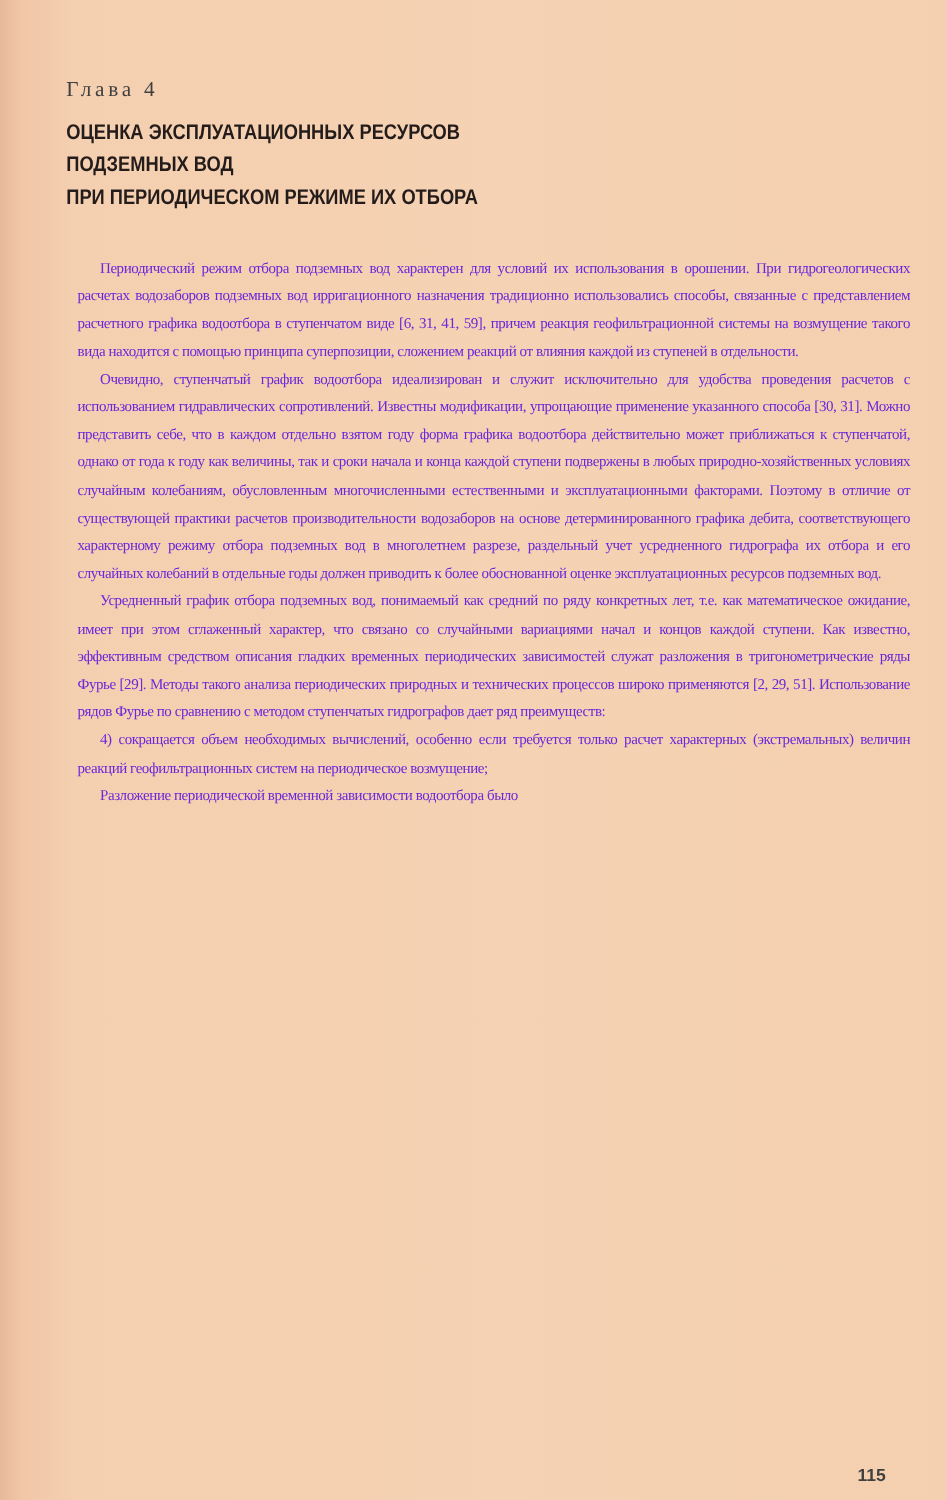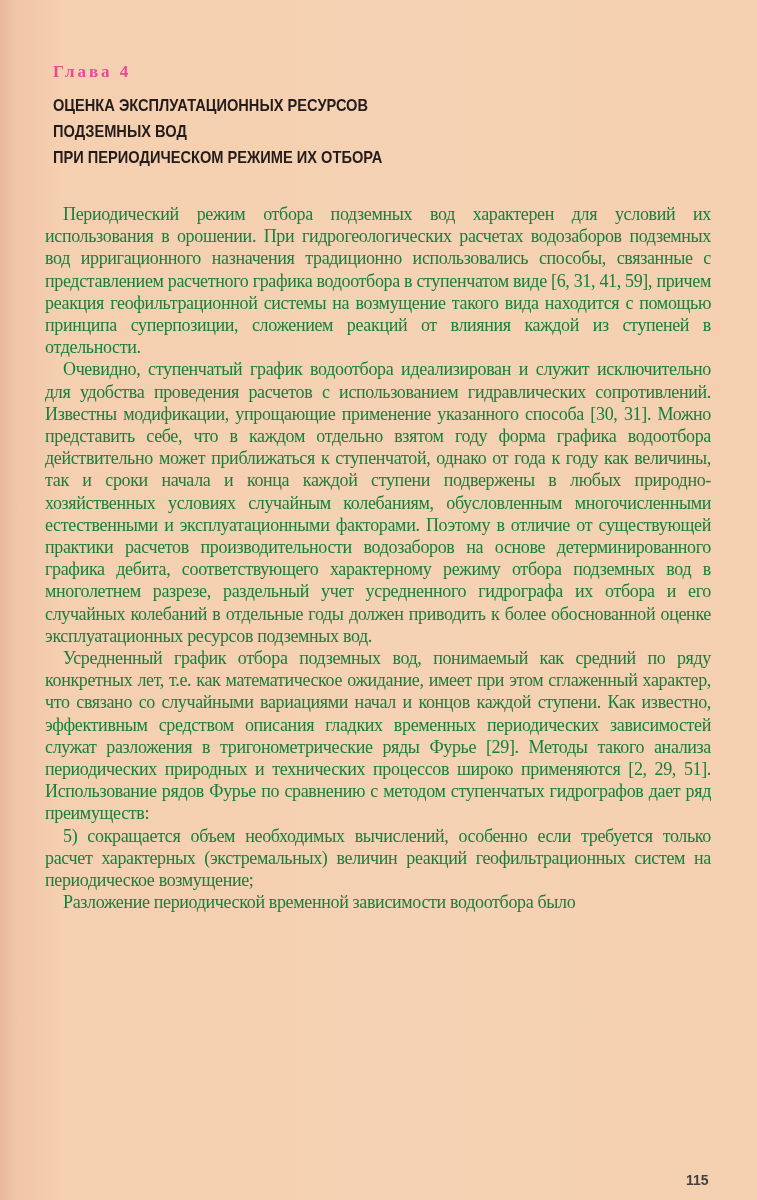--- a/index.html
+++ b/index.html
@@ -8,33 +8,33 @@
       background: linear-gradient(90deg, #e8b89a 0px, #f1c7a8 18px, #f4cfb0 60px, #f5d2b3 400px, #f4d0b0 757px);
       color: #2b2322;
       font-family: "Liberation Serif", serif;
       position: relative;
     }
     .page {
       position: absolute; left: 0; top: 0; width: 757px; height: 1200px;
     }
     .chapter-label {
       position: absolute; left: 53px; top: 62px;
-      font-size: 17px; letter-spacing: 3px; color: #ec4899; font-weight: bold;
+      font-size: 17px; letter-spacing: 3px; color: #404040;
     }
     .chapter-title {
       position: absolute; left: 53px; top: 93px;
       font-family: "Liberation Sans Narrow", "Liberation Sans", sans-serif;
       font-weight: bold; font-size: 17px; line-height: 26px;
       color: #231c1b; transform: scaleX(0.86); transform-origin: left top;
       white-space: nowrap;
     }
     .body-text {
-      position: absolute; left: 45px; top: 203px; width: 666px;
-      font-size: 18px; line-height: 22.2px;
-      text-align: justify; color: #15803d;
+      position: absolute; left: 62px; top: 203px; width: 666px;
+      font-size: 12px; line-height: 22.2px;
+      text-align: justify; color: #6d28d9;
       letter-spacing: -0.35px;
     }
     .body-text p { margin: 0; text-indent: 18px; }
     .page-number {
       position: absolute; left: 686px; top: 1172px;
       font-family: "Liberation Sans", sans-serif; font-weight: bold;
       font-size: 14px; color: #404040;
     }
   </style>
 </head>
@@ -44,17 +44,17 @@
   <div class="chapter-label">Глава 4</div>
   <div class="chapter-title">
     <div>ОЦЕНКА ЭКСПЛУАТАЦИОННЫХ РЕСУРСОВ</div>
     <div>ПОДЗЕМНЫХ ВОД</div>
     <div>ПРИ ПЕРИОДИЧЕСКОМ РЕЖИМЕ ИХ ОТБОРА</div>
   </div>
   <div class="body-text">
     <p>Периодический режим отбора подземных вод характерен для условий их использования в орошении. При гидрогеологических расчетах водозаборов подземных вод ирригационного назначения традиционно использовались способы, связанные с представлением расчетного графика водоотбора в ступенчатом виде [6, 31, 41, 59], причем реакция геофильтрационной системы на возмущение такого вида находится с помощью принципа суперпозиции, сложением реакций от влияния каждой из ступеней в отдельности.</p>
     <p>Очевидно, ступенчатый график водоотбора идеализирован и служит исключительно для удобства проведения расчетов с использованием гидравлических сопротивлений. Известны модификации, упрощающие применение указанного способа [30, 31]. Можно представить себе, что в каждом отдельно взятом году форма графика водоотбора действительно может приближаться к ступенчатой, однако от года к году как величины, так и сроки начала и конца каждой ступени подвержены в любых природно-хозяйственных условиях случайным колебаниям, обусловленным многочисленными естественными и эксплуатационными факторами. Поэтому в отличие от существующей практики расчетов производительности водозаборов на основе детерминированного графика дебита, соответствующего характерному режиму отбора подземных вод в многолетнем разрезе, раздельный учет усредненного гидрографа их отбора и его случайных колебаний в отдельные годы должен приводить к более обоснованной оценке эксплуатационных ресурсов подземных вод.</p>
     <p>Усредненный график отбора подземных вод, понимаемый как средний по ряду конкретных лет, т.е. как математическое ожидание, имеет при этом сглаженный характер, что связано со случайными вариациями начал и концов каждой ступени. Как известно, эффективным средством описания гладких временных периодических зависимостей служат разложения в тригонометрические ряды Фурье [29]. Методы такого анализа периодических природных и технических процессов широко применяются [2, 29, 51]. Использование рядов Фурье по сравнению с методом ступенчатых гидрографов дает ряд преимуществ:</p>
-    <p>5) сокращается объем необходимых вычислений, особенно если требуется только расчет характерных (экстремальных) величин реакций геофильтрационных систем на периодическое возмущение;</p>
+    <p>4) сокращается объем необходимых вычислений, особенно если требуется только расчет характерных (экстремальных) величин реакций геофильтрационных систем на периодическое возмущение;</p>
     <p>Разложение периодической временной зависимости водоотбора было</p>
   </div>
   <div class="page-number">115</div>
 </div>
 
 </body></html>

